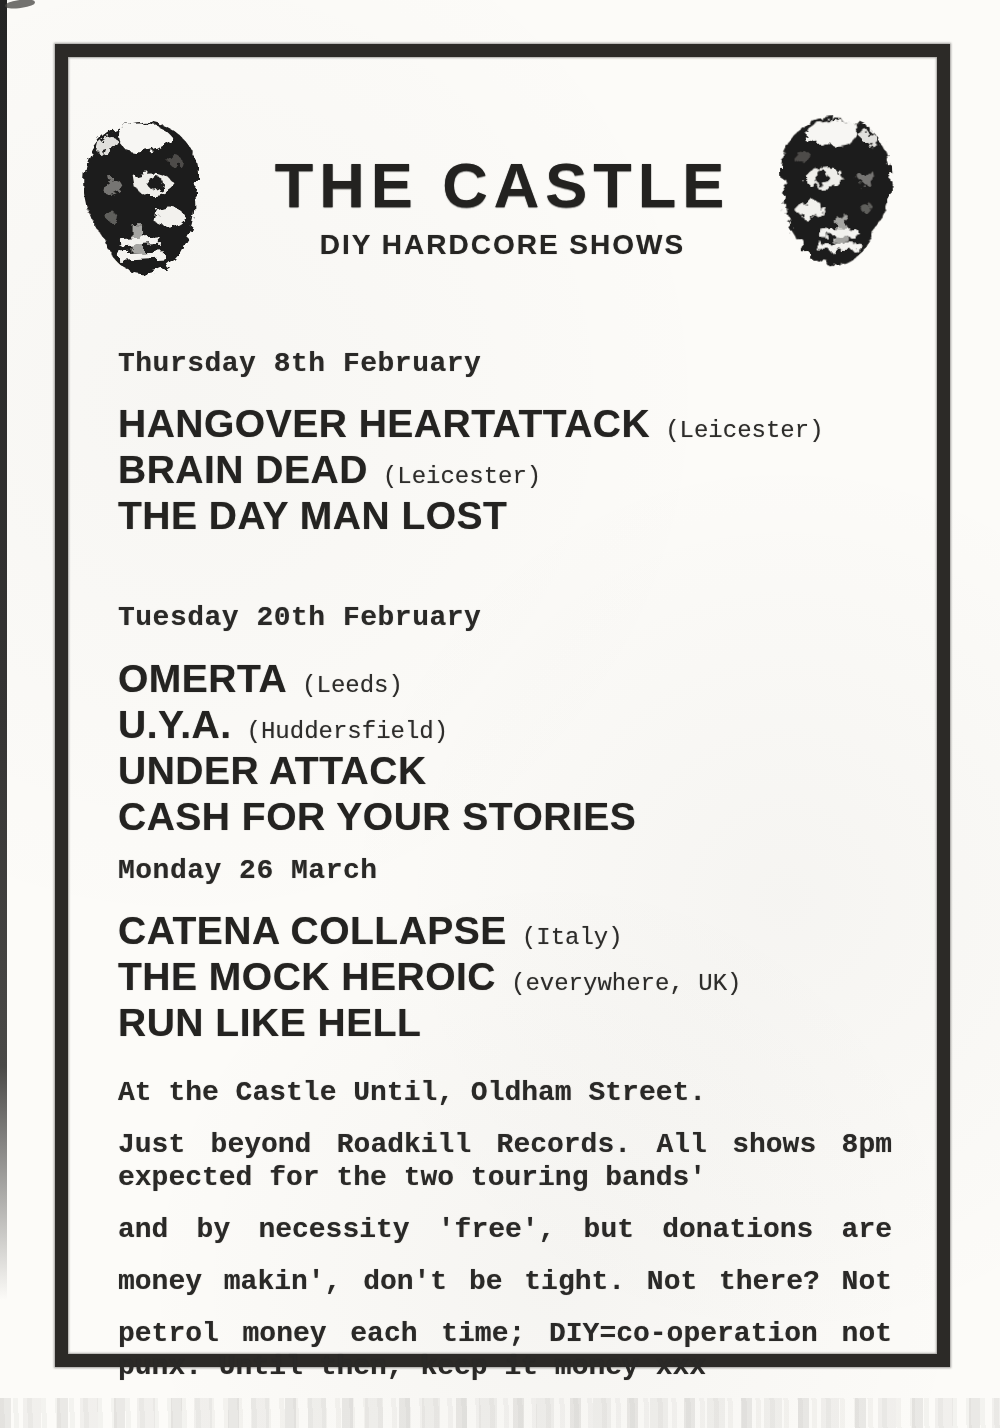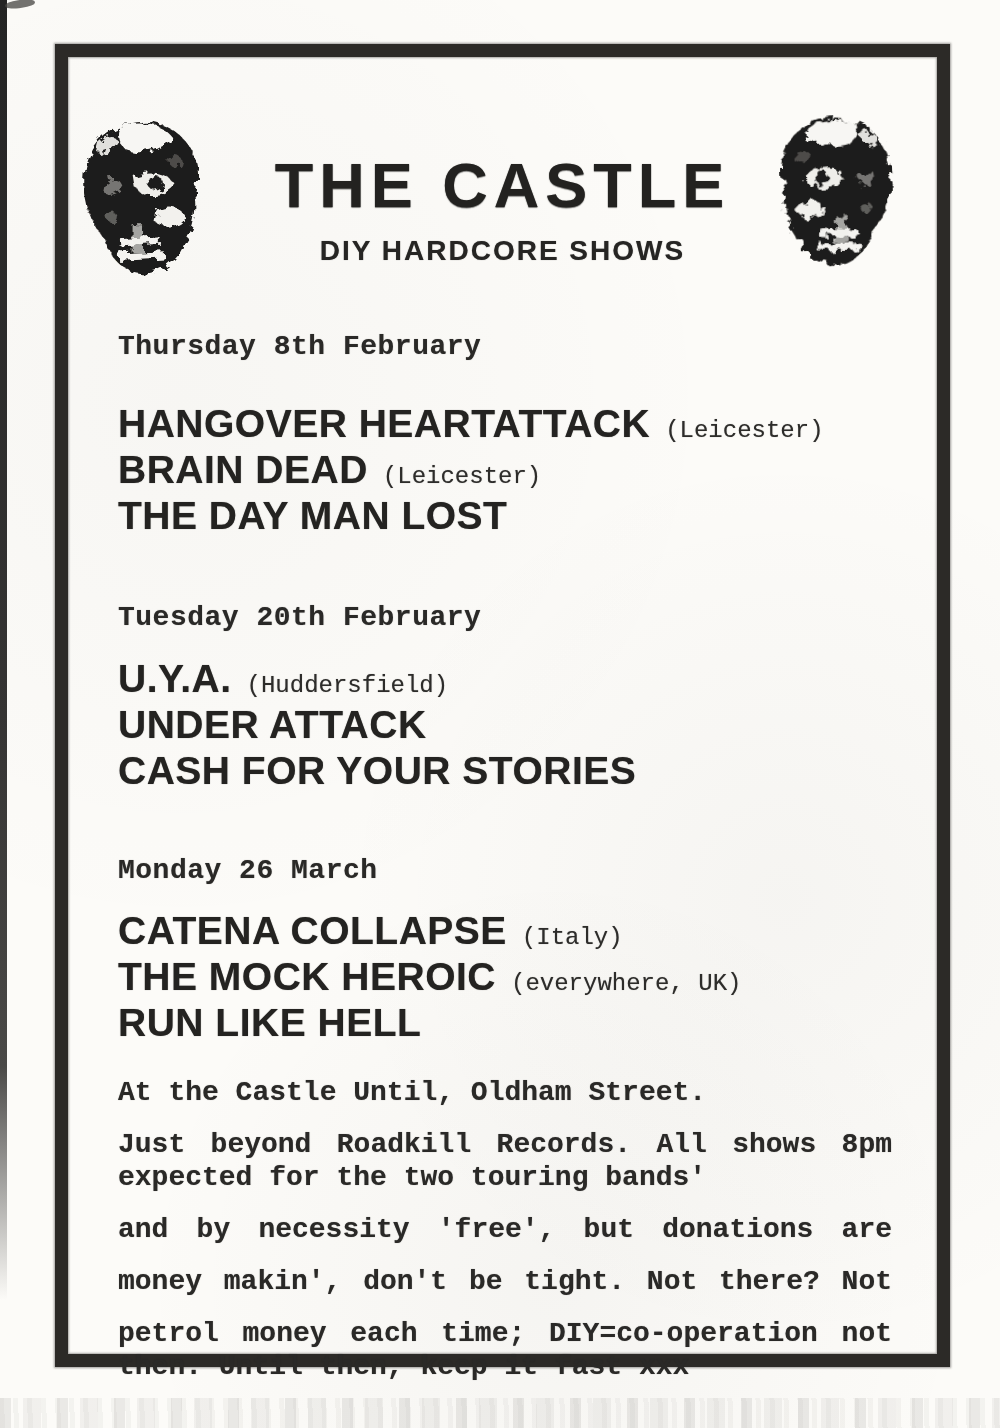--- a/index.html
+++ b/index.html
@@ -51,39 +51,39 @@
 
   .title {
     position: absolute; left: 56px; top: 150px; width: 893px;
     text-align: center;
     font-weight: bold; font-size: 63px; line-height: 70px;
     letter-spacing: 6px;
     color: #232220;
     text-shadow: 0 1px 1px rgba(35,34,32,.55), 0 0 1px rgba(35,34,32,.4);
   }
   .subtitle {
-    position: absolute; left: 56px; top: 235px; width: 893px;
+    position: absolute; left: 56px; top: 229px; width: 893px;
     text-align: center;
     font-weight: bold; font-size: 28px; line-height: 32px;
     letter-spacing: 2px;
     color: #27262 4;
     color: #262523;
     text-shadow: 0 0 1px rgba(38,37,35,.5);
   }
 
   .show-date {
     position: absolute; left: 118px;
     font-family: "Liberation Mono", "DejaVu Sans Mono", monospace;
     font-weight: bold; font-size: 28px; line-height: 33px;
     letter-spacing: 0.5px;
     color: #2a2927;
     text-shadow: 0 0 1px rgba(40,39,37,.45);
     white-space: nowrap;
   }
-  .date-1 { top: 330px; }
+  .date-1 { top: 347px; }
   .date-2 { top: 601px; }
   .date-3 { top: 854px; text-align: center; }
 
   .band-list { position: absolute; left: 118px; }
   .bands-1 { top: 401px; }
   .bands-2 { top: 656px; }
   .bands-3 { top: 908px; }
 
   .band-row { height: 46px; line-height: 46px; white-space: nowrap; }
   .band-name {
@@ -184,20 +184,23 @@
       <span class="band-name">BRAIN DEAD</span><span class="band-origin">(Leicester)</span>
     </div>
     <div class="band-row">
       <span class="band-name">THE DAY MAN LOST</span><span class="band-origin"></span>
     </div>
   </div>
 
   <div class="show-date date-2">Tuesday 20th February</div>
   <div class="band-list bands-2">
     <div class="band-row">
+      <span class="band-name">OMERTA</span><span class="band-origin">(Leeds)</span>
+    </div>
+    <div class="band-row">
       <span class="band-name">U.Y.A.</span><span class="band-origin">(Huddersfield)</span>
     </div>
     <div class="band-row">
       <span class="band-name">UNDER ATTACK</span><span class="band-origin"></span>
     </div>
     <div class="band-row">
       <span class="band-name">CASH FOR YOUR STORIES</span><span class="band-origin"></span>
     </div>
   </div>
 
@@ -214,16 +217,16 @@
     </div>
   </div>
 
   <div class="info">
     <div class="info-line">At the Castle Until, Oldham Street.</div>
     <div class="info-line j">Just beyond Roadkill Records. All shows 8pm</div>
     <div class="info-line">expected for the two touring bands'</div>
     <div class="info-line j">and by necessity 'free', but donations are</div>
     <div class="info-line j">money makin', don't be tight. Not there? Not</div>
     <div class="info-line j">petrol money each time; DIY=co-operation not</div>
-    <div class="info-line">then. Until then, keep it fast xxx</div>
+    <div class="info-line">punx. Until then, keep it money xxx</div>
   </div>
 
 </div>
 
 </body></html>

